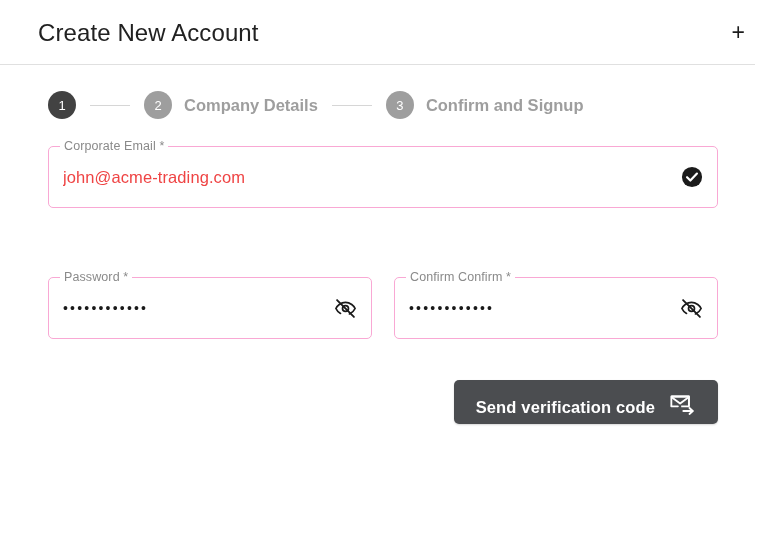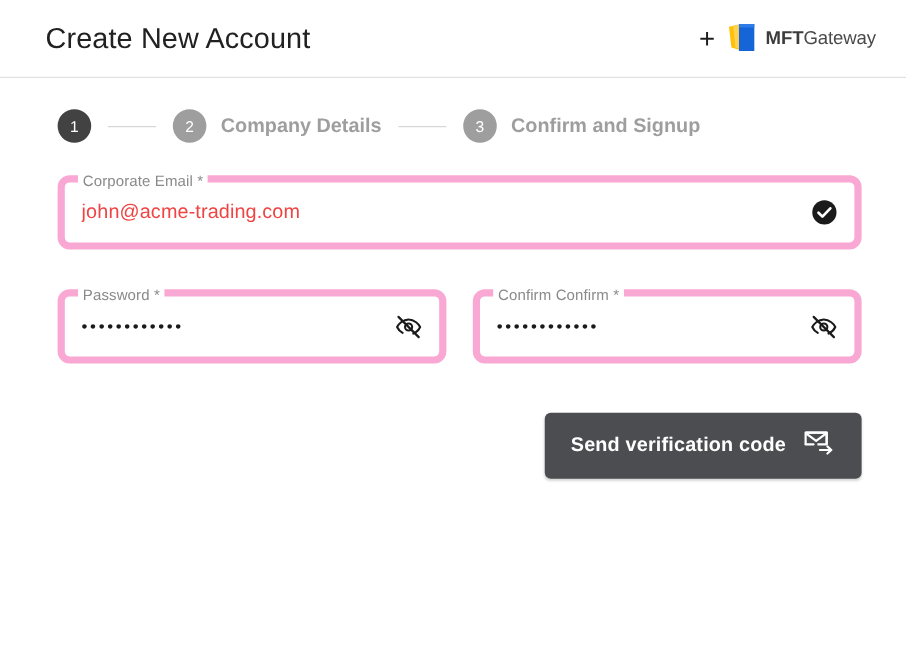--- a/index.html
+++ b/index.html
@@ -18,21 +18,21 @@
     background: #ffffff;
   }
 
   
   .header {
     position: relative;
     height: 65px;
     display: flex;
     align-items: center;
     justify-content: space-between;
-    padding: 0 32px 0 38px;
+    padding: 0 16px 0 38px;
   }
   .header::after {
     content: "";
     position: absolute;
     left: 0; right: 11px; bottom: 0;
     height: 1px;
     background: #e0e0e0;
   }
   .page-title {
     font-size: 24px;
@@ -117,30 +117,30 @@
     padding: 27px 48px 0 48px;
   }
   .field-row {
     display: flex;
     gap: 22px;
   }
 
   .mat-field {
     position: relative;
     height: 62px;
-    border: 6px solid #f9a8d4;
-    border-radius: 10px;
+    border: 1px solid #f9a8d4;
+    border-radius: 5px;
     background: #ffffff;
     display: flex;
     align-items: center;
     padding: 0 14px 0 13px;
     margin-bottom: 33px;
   }
   .mat-field.full { width: 670px; }
-  .mat-field.half { width: 324px; }
+  .mat-field.half { width: 324px; margin-top: 36px; }
 
   .mat-label {
     position: absolute;
     top: -8px;
     left: 11px;
     background: #ffffff;
     padding: 0 4px;
     font-size: 12.5px;
     color: #8a8a8a;
     letter-spacing: 0.1px;
@@ -182,54 +182,41 @@
     padding: 8px 48px 0 0;
   }
   .submit-btn {
     display: inline-flex;
     align-items: center;
     gap: 15px;
     background: #4b4d50;
     color: #ffffff;
     border: none;
     border-radius: 5px;
-    padding: 14px 21px 14px 22px;
+    padding: 14px 21px 4px 22px;
     font-size: 16.5px;
     font-weight: 700;
     font-family: "Liberation Sans", sans-serif;
     letter-spacing: 0.15px;
     cursor: pointer;
     box-shadow: 0 1px 2px rgba(0,0,0,0.16);
   }
 </style>
 </head>
 <body>
 
 <div class="page">
 
   <div class="header">
     <div class="page-title">Create New Account</div>
 
     <div class="brand-group">
 
       <div class="plus-icon">+</div>
 
-      <div class="brand">
-        <span>
-          <svg class="mft-mark" width="25" height="27" viewBox="0 0 25 27" aria-hidden="true">
-            <path d="M1.5 3.2 L10.5 1.2 L12.5 9.5 L9.8 22.5 L3.5 20.5 Z" fill="#ffc107"></path>
-            <path d="M5.0 2.6 L13.5 1.0 L14.8 9.0 L12.0 22.0 L6.8 20.6 Z" fill="#ffd351"></path>
-            <path d="M9.8 1.0 L22.6 1.0 L22.6 23.6 L9.8 23.6 Z" fill="#1565d8"></path>
-            <path d="M9.8 1.0 L22.6 1.0 L22.6 4.0 L9.8 4.0 Z" fill="#2f7ce8"></path>
-          </svg>
-        </span>
-        <span class="brand-text">
-          <b>MFT</b><span>Gateway</span>
-        </span>
-      </div>
     </div>
   </div>
 
   <div class="stepper">
 
     <div class="step active">
       <div class="step-circle">1</div>
     </div>
 
     <div class="step-connector"></div>

